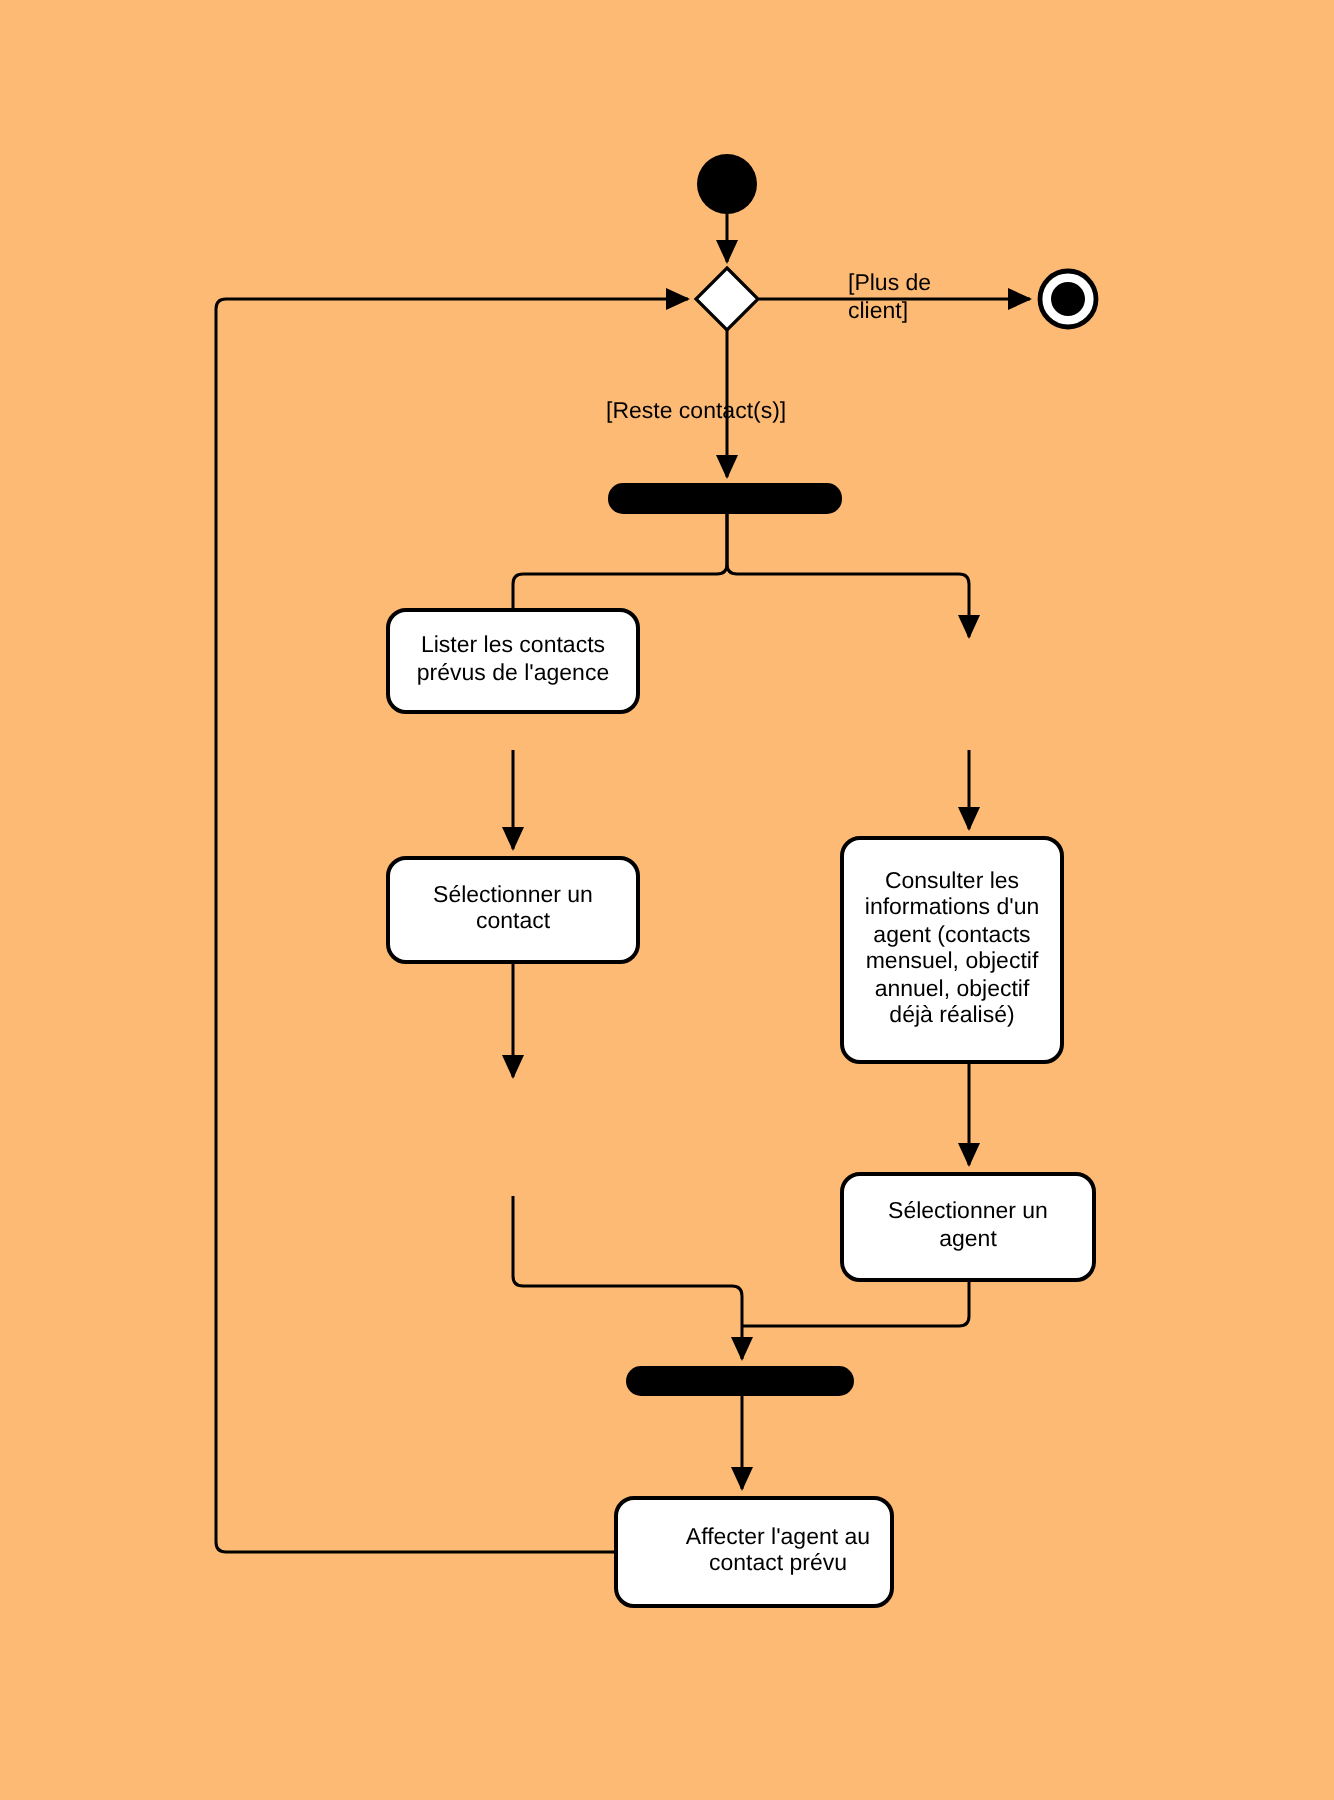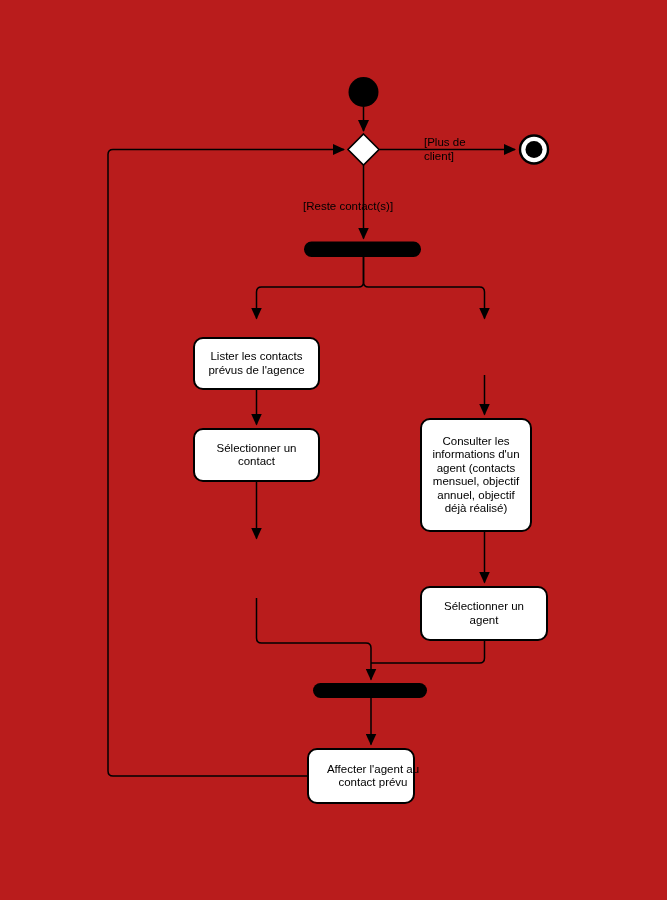--- a/index.html
+++ b/index.html
@@ -4,21 +4,21 @@
 <style>
   html, body {
     margin: 0;
     padding: 0;
     background: #ffffff;
   }
   .canvas {
     position: relative;
     width: 667px;
     height: 900px;
-    background: #b91c1c;
+    background: #fdba74;
     font-family: "Liberation Sans", "DejaVu Sans", sans-serif;
     color: #000000;
     overflow: hidden;
   }
   .edges-svg {
     position: absolute;
     left: 0;
     top: 0;
     width: 667px;
     height: 900px;
@@ -87,21 +87,21 @@
   </svg>
 
   <div class="guard" style="left:424px; top:135px; width:58px; text-align:left;">
     <span class="ln">[Plus de</span>
     <span class="ln">client]</span>
   </div>
   <div class="guard" style="left:303px; top:199px; width:122px; text-align:left;">
     <span class="ln">[Reste contact(s)]</span>
   </div>
 
-  <div class="action" style="left:193px; top:337px; width:127px; height:53px;">
+  <div class="action" style="left:193px; top:304px; width:127px; height:53px;">
     <span class="ln">Lister les contacts</span>
     <span class="ln">prévus de l'agence</span>
   </div>
   <div class="action" style="left:193px; top:428px; width:127px; height:54px;">
     <span class="ln">Sélectionner un</span>
     <span class="ln">contact</span>
   </div>
 
   <div class="action" style="left:420px; top:418px; width:112px; height:114px;">
     <span class="ln">Consulter les</span>
@@ -109,18 +109,18 @@
     <span class="ln">agent (contacts</span>
     <span class="ln">mensuel, objectif</span>
     <span class="ln">annuel, objectif</span>
     <span class="ln">déjà réalisé)</span>
   </div>
   <div class="action" style="left:420px; top:586px; width:128px; height:55px;">
     <span class="ln">Sélectionner un</span>
     <span class="ln">agent</span>
   </div>
 
-  <div class="action" style="left:307px; top:748px; width:108px; height:56px;padding-left:24px;">
+  <div class="action" style="left:307px; top:748px; width:140px; height:56px;padding-left:24px;">
     <span class="ln">Affecter l'agent au</span>
     <span class="ln">contact prévu</span>
   </div>
 
 </div>
 
 </body></html>

